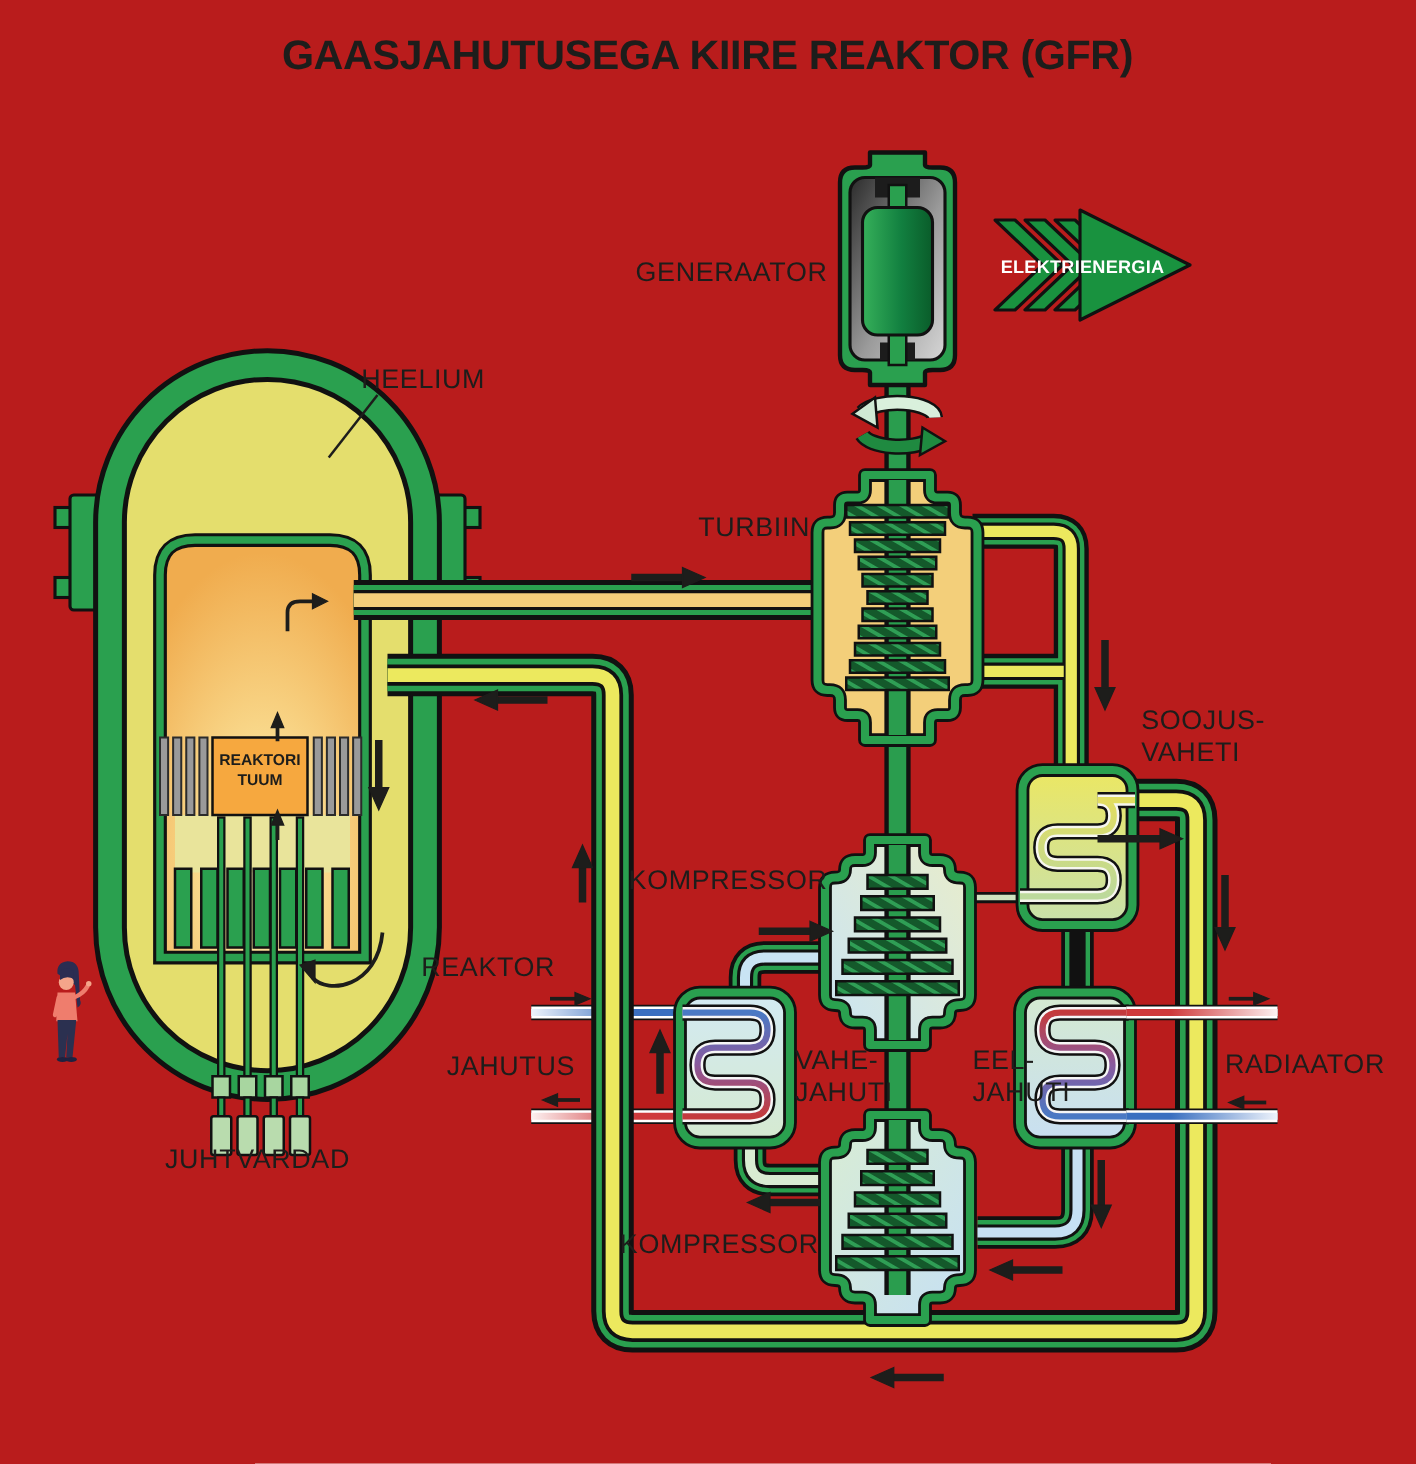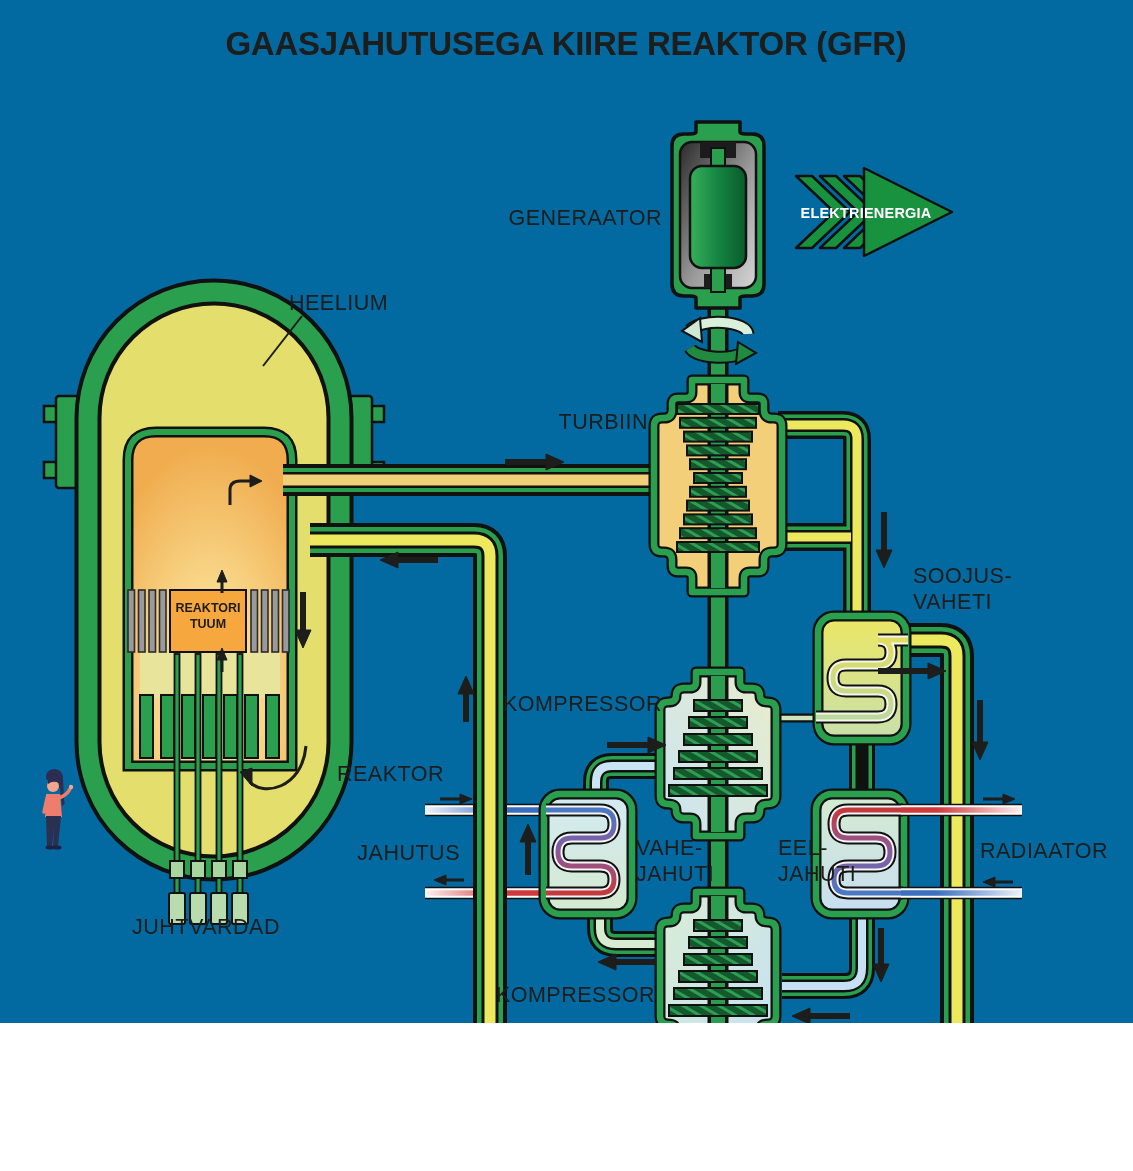--- a/index.html
+++ b/index.html
@@ -1,16 +1,16 @@
 <!DOCTYPE html>
 <html><head>
 <meta charset="utf-8">
 <style>
   html,body{margin:0;padding:0;background:#ffffff;}
-  .canvas{position:relative;width:1133px;height:1023px;background:#0369a1;overflow:hidden;
+  .canvas{position:relative;width:1133px;height:1171px;background:#b91c1c;overflow:hidden;
           font-family:"Liberation Sans",sans-serif;}
   svg text{font-family:"Liberation Sans",sans-serif;fill:#1d1d1b;}
   .lbl{font-size:21.5px;letter-spacing:0.5px;}
   .title{font-size:33px;font-weight:bold;letter-spacing:-0.3px;}
   .corelbl{font-size:12.5px;font-weight:bold;}
   .energylbl{font-size:14.5px;font-weight:bold;fill:#ffffff;letter-spacing:0.2px;}
 </style>
 </head>
 <body>
 

